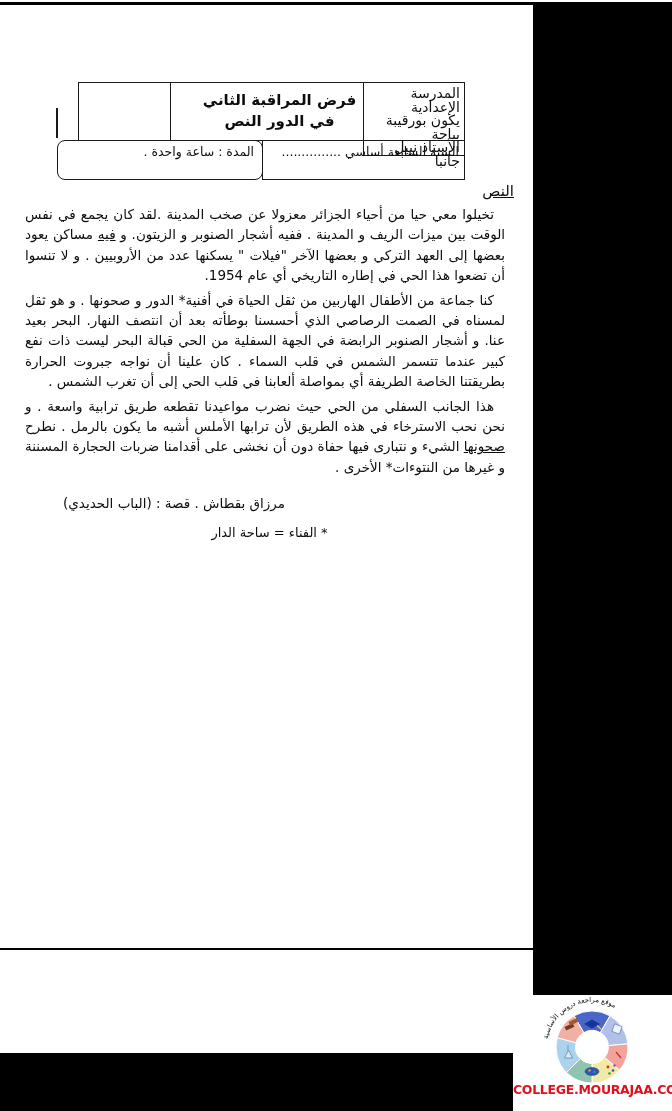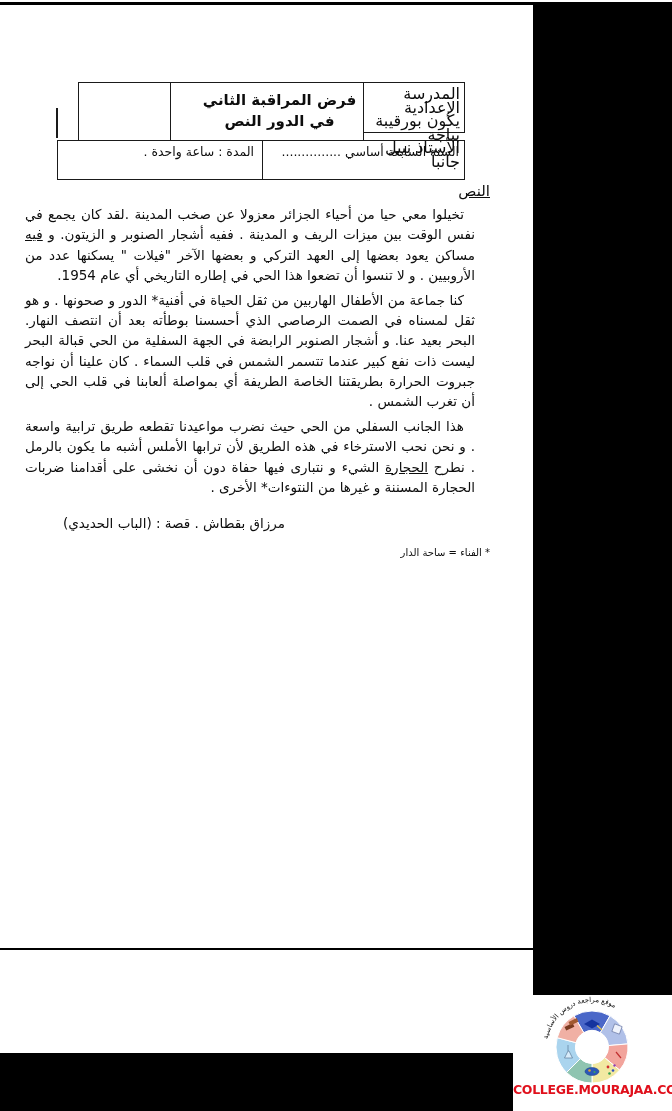--- a/index.html
+++ b/index.html
@@ -9,36 +9,36 @@
   .topline{position:absolute;left:0;top:2px;width:672px;height:3px;background:#000;}
   .right-strip{position:absolute;left:533px;top:2px;width:139px;height:993px;background:#000;}
   .bottom-bar{position:absolute;left:0;top:1053px;width:513px;height:58px;background:#000;}
   .page-bottom-line{position:absolute;left:0;top:948px;width:533px;height:2px;background:#000;}
   .stub-line{position:absolute;left:56px;top:108px;width:2px;height:30px;background:#1a1a1a;}
   
   .cell{position:absolute;border:1.5px solid #1a1a1a;box-sizing:border-box;direction:rtl;padding-left:25px;}
   .cell-empty{left:78px;top:82px;width:93px;height:59px;}
   .cell-title{left:170px;top:82px;width:194px;height:59px;text-align:center;
               font-weight:bold;font-size:15px;line-height:21px;padding-top:7px;}
-  .cell-school{left:363px;top:82px;width:102px;height:51px;font-size:16px;line-height:13.5px;
+  .cell-school{left:363px;top:82px;width:102px;height:74px;font-size:14px;line-height:13.5px;
                text-align:right;padding:4px 4px 0 2px;}
   .cell-grade{left:262px;top:140px;width:203px;height:40px;font-size:12.5px;
               text-align:right;padding:3px 5px 0 2px;}
   .cell-duration{left:57px;top:140px;width:206px;height:40px;font-size:12.5px;
-                 text-align:right;padding:3px 8px 0 2px;}
+                 text-align:right;padding:3px 8px 0 2px;border-radius:8px;}
   
   .content{position:absolute;left:0;top:181px;width:533px;box-sizing:border-box;
-           padding:0 43px 0 25px;direction:rtl;font-size:13.5px;line-height:20.2px;
+           padding:0 19px 0 25px;direction:rtl;font-size:13.5px;line-height:20.2px;
            text-align:justify;}
   .heading{font-size:15px;text-decoration:underline;margin-bottom:3px;}
-  .para{margin:0 15px 5px 0;text-indent:11px;}
+  .para{margin:0 9px 5px 0;text-indent:11px;}
   .u{text-decoration:underline;}
   .attribution{margin-top:16px;text-align:left;position:relative;right:-38px;
                font-size:13.5px;line-height:21px;}
-  .footnotes{margin-top:10px;text-align:right;font-size:10px;line-height:17.5px;}
+  .footnotes{margin-top:10px;text-align:center;font-size:13px;line-height:17.5px;}
   
   .logo-box{position:absolute;left:513px;top:995px;width:159px;height:116px;background:#fff;}
   .logo-box svg{display:block;}
   .site-url{position:absolute;left:0;top:87px;width:159px;text-align:center;
             font-weight:bold;font-size:12.5px;letter-spacing:-0.3px;color:#e0101c;
             font-family:"DejaVu Sans",sans-serif;}
 </style>
 </head>
 <body>
 
@@ -71,21 +71,21 @@
     <span>المدة : ساعة واحدة .</span>
   </div>
 
   <div class="content">
     <div class="heading">النص</div>
 
     <p class="para"><span>تخيلوا معي حيا من أحياء الجزائر معزولا عن صخب المدينة .لقد كان يجمع في نفس الوقت بين ميزات الريف و المدينة . ففيه  أشجار الصنوبر و الزيتون. و </span><span class="u">فيه</span><span> مساكن يعود بعضها إلى العهد التركي و بعضها الآخر "فيلات " يسكنها عدد من الأروبيين . و لا تنسوا أن تضعوا هذا الحي في إطاره التاريخي أي عام 1954.</span></p>
 
     <p class="para">كنا جماعة من الأطفال الهاربين من ثقل الحياة في أفنية* الدور و  صحونها . و هو ثقل لمسناه في الصمت الرصاصي الذي أحسسنا بوطأته بعد أن انتصف النهار. البحر بعيد عنا. و أشجار الصنوبر الرابضة في الجهة السفلية من الحي قبالة البحر ليست ذات نفع كبير عندما تتسمر الشمس في قلب السماء . كان علينا أن نواجه جبروت الحرارة بطريقتنا الخاصة الطريفة أي بمواصلة ألعابنا في قلب الحي إلى أن تغرب الشمس .</p>
 
-    <p class="para"><span>هذا الجانب السفلي من الحي حيث نضرب مواعيدنا تقطعه طريق ترابية واسعة . و نحن نحب الاسترخاء في هذه الطريق لأن ترابها الأملس أشبه ما يكون بالرمل . نطرح </span><span class="u">الحجارة</span><span> الشيء و نتبارى فيها حفاة دون أن نخشى على أقدامنا ضربات الحجارة المسننة و غيرها من النتوءات* الأخرى .</span></p>
+    <p class="para"><span>هذا الجانب السفلي من الحي حيث نضرب مواعيدنا تقطعه طريق ترابية واسعة . و نحن نحب الاسترخاء في هذه الطريق لأن ترابها الأملس أشبه ما يكون بالرمل . نطرح </span><span class="u">صحونها</span><span> الشيء و نتبارى فيها حفاة دون أن نخشى على أقدامنا ضربات الحجارة المسننة و غيرها من النتوءات* الأخرى .</span></p>
 
     <div class="attribution">
       <div>مرزاق بقطاش . قصة : (الباب الحديدي)</div>
     </div>
 
     <div class="footnotes">
       <div>* الفناء = ساحة الدار</div>
     </div>
   </div>
 

